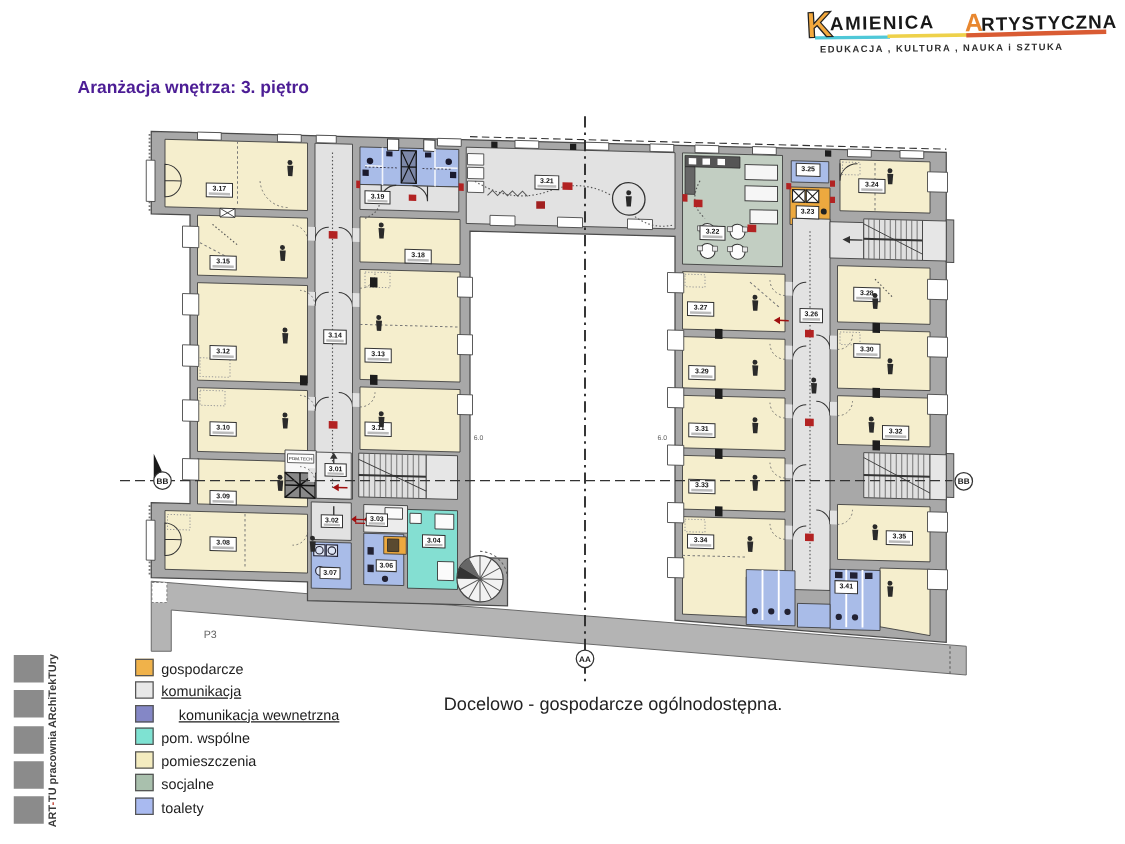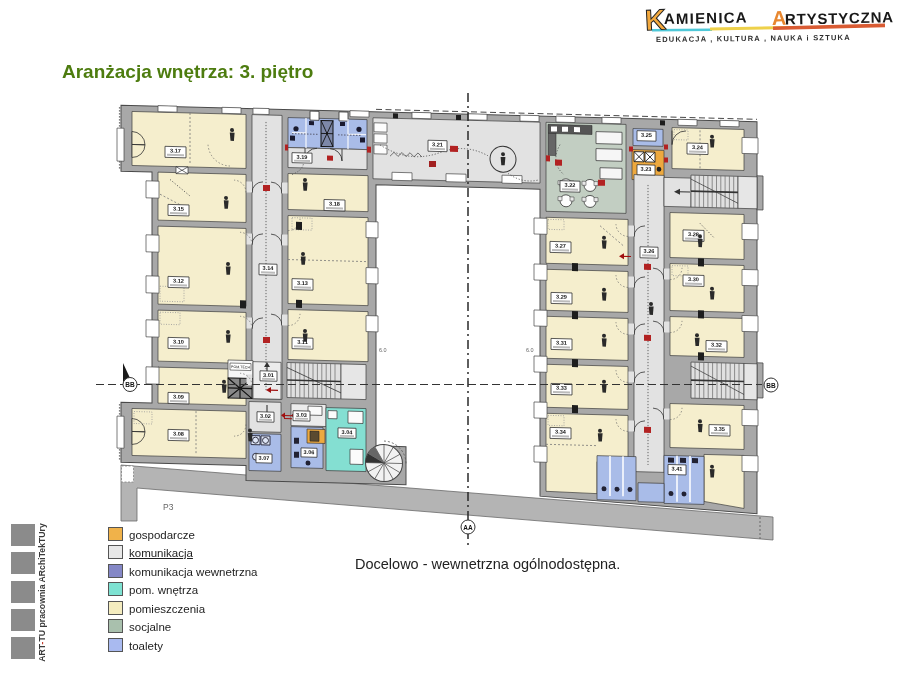--- a/index.html
+++ b/index.html
@@ -2,21 +2,21 @@
 <html><head>
 <meta charset="utf-8">
 <style>
   html,body{margin:0;padding:0;background:#fff;}
   body{width:900px;height:675px;position:relative;overflow:hidden;font-family:"Liberation Sans",sans-serif;}
   .abs{position:absolute;}
 </style>
 </head>
 <body>
 
-<div class="abs" style="left:62px;top:61px;font-size:19px;font-weight:bold;color:#4d7c0f;">Aranżacja wnętrza: 3. piętro</div>
+<div class="abs" style="left:62px;top:61px;font-size:14px;font-weight:bold;color:#4c1d95;">Aranżacja wnętrza: 3. piętro</div>
 
 <svg class="abs" style="left:640px;top:0px;" width="260" height="55" viewBox="0 0 260 55">
 
   <rect x="12" y="29" width="60" height="2.6" fill="#4fc8d8" transform="rotate(-0.5 12 29)"></rect>
 
   <rect x="70" y="27.5" width="80" height="3" fill="#eed14a" transform="rotate(-1 70 28)"></rect>
 
   <rect x="133" y="26.5" width="112" height="3.6" fill="#d95b33" transform="rotate(-1.5 133 27)"></rect>
 
   <text x="5" y="30" font-family="Liberation Sans" font-size="29" font-weight="bold" fill="#f3a93e" stroke="#222" stroke-width="1" transform="rotate(-3 10 20)">K</text>
@@ -39,32 +39,32 @@
 </div>
 
 <div class="abs" style="left:-41px;top:586px;width:168px;height:13px;text-align:center;transform:rotate(-90deg);font-size:8.7px;font-weight:bold;color:#3a3a3a;">ART<span style="color:#c0392b">-</span>TU pracownia ARchiTekTUry</div>
 
 <div class="abs" style="left:108px;top:526.5px;font-size:11.5px;color:#1d1d1d;">
 
   <div style="height:18.6px;"><span style="display:inline-block;width:13px;height:12px;background:#f0b24a;border:1px solid #555;vertical-align:-2px;"></span><span style="margin-left:6px;">gospodarcze</span></div>
 
   <div style="height:18.6px;text-decoration:underline;"><span style="display:inline-block;width:13px;height:12px;background:#e8e8e8;border:1px solid #555;vertical-align:-2px;"></span><span style="margin-left:6px;">komunikacja</span></div>
 
-  <div style="height:18.6px;"><span style="display:inline-block;width:13px;height:12px;background:#8487c6;border:1px solid #555;vertical-align:-2px;"></span><span style="margin-left:6px;">komunikacja wewnetrzna</span></div>
-
-  <div style="height:18.6px;"><span style="display:inline-block;width:13px;height:12px;background:#7ee2d2;border:1px solid #555;vertical-align:-2px;"></span><span style="margin-left:6px;">pom. wnętrza</span></div>
+  <div style="height:18.6px;"><span style="display:inline-block;width:13px;height:12px;background:#8487c6;border:1px solid #555;vertical-align:-2px;"></span><span style="margin-left:20px;text-decoration:underline;">komunikacja wewnetrzna</span></div>
+
+  <div style="height:18.6px;"><span style="display:inline-block;width:13px;height:12px;background:#7ee2d2;border:1px solid #555;vertical-align:-2px;"></span><span style="margin-left:6px;">pom. wspólne</span></div>
 
   <div style="height:18.6px;"><span style="display:inline-block;width:13px;height:12px;background:#f4ecbf;border:1px solid #555;vertical-align:-2px;"></span><span style="margin-left:6px;margin-top:22px;">pomieszczenia</span></div>
 
   <div style="height:18.6px;"><span style="display:inline-block;width:13px;height:12px;background:#a9c0ad;border:1px solid #555;vertical-align:-2px;"></span><span style="margin-left:6px;margin-top:48px;">socjalne</span></div>
 
   <div style="height:18.6px;"><span style="display:inline-block;width:13px;height:12px;background:#a9baf0;border:1px solid #555;vertical-align:-2px;"></span><span style="margin-left:6px;">toalety</span></div>
 </div>
 
-<div class="abs" style="left:355px;top:556px;font-size:14.5px;color:#222;">Docelowo - wewnetrzna ogólnodostępna.</div>
+<div class="abs" style="left:355px;top:556px;font-size:14.5px;color:#222;">Docelowo - gospodarcze ogólnodostępna.</div>
 
 <div class="abs" style="left:906px;top:641px;font-size:12px;font-weight:bold;color:#9a9a9a;">28</div>
 
 <svg class="abs" style="left:0;top:0;" width="900" height="675" viewBox="0 0 900 675">
 
 <path d="M121,465 L773,517 L773,540 L137,488 L137,521 L121,521 Z" fill="#b4b4b4" stroke="#6a6a6a" stroke-width="0.8"></path>
 
 <rect x="121.5" y="466" width="12" height="16" fill="#fff" stroke="#777" stroke-width="0.7" stroke-dasharray="2,1.5"></rect>
 
 <path d="M123,383 L123,363 L129.5,377 Z" fill="#1a1a1a"></path>

